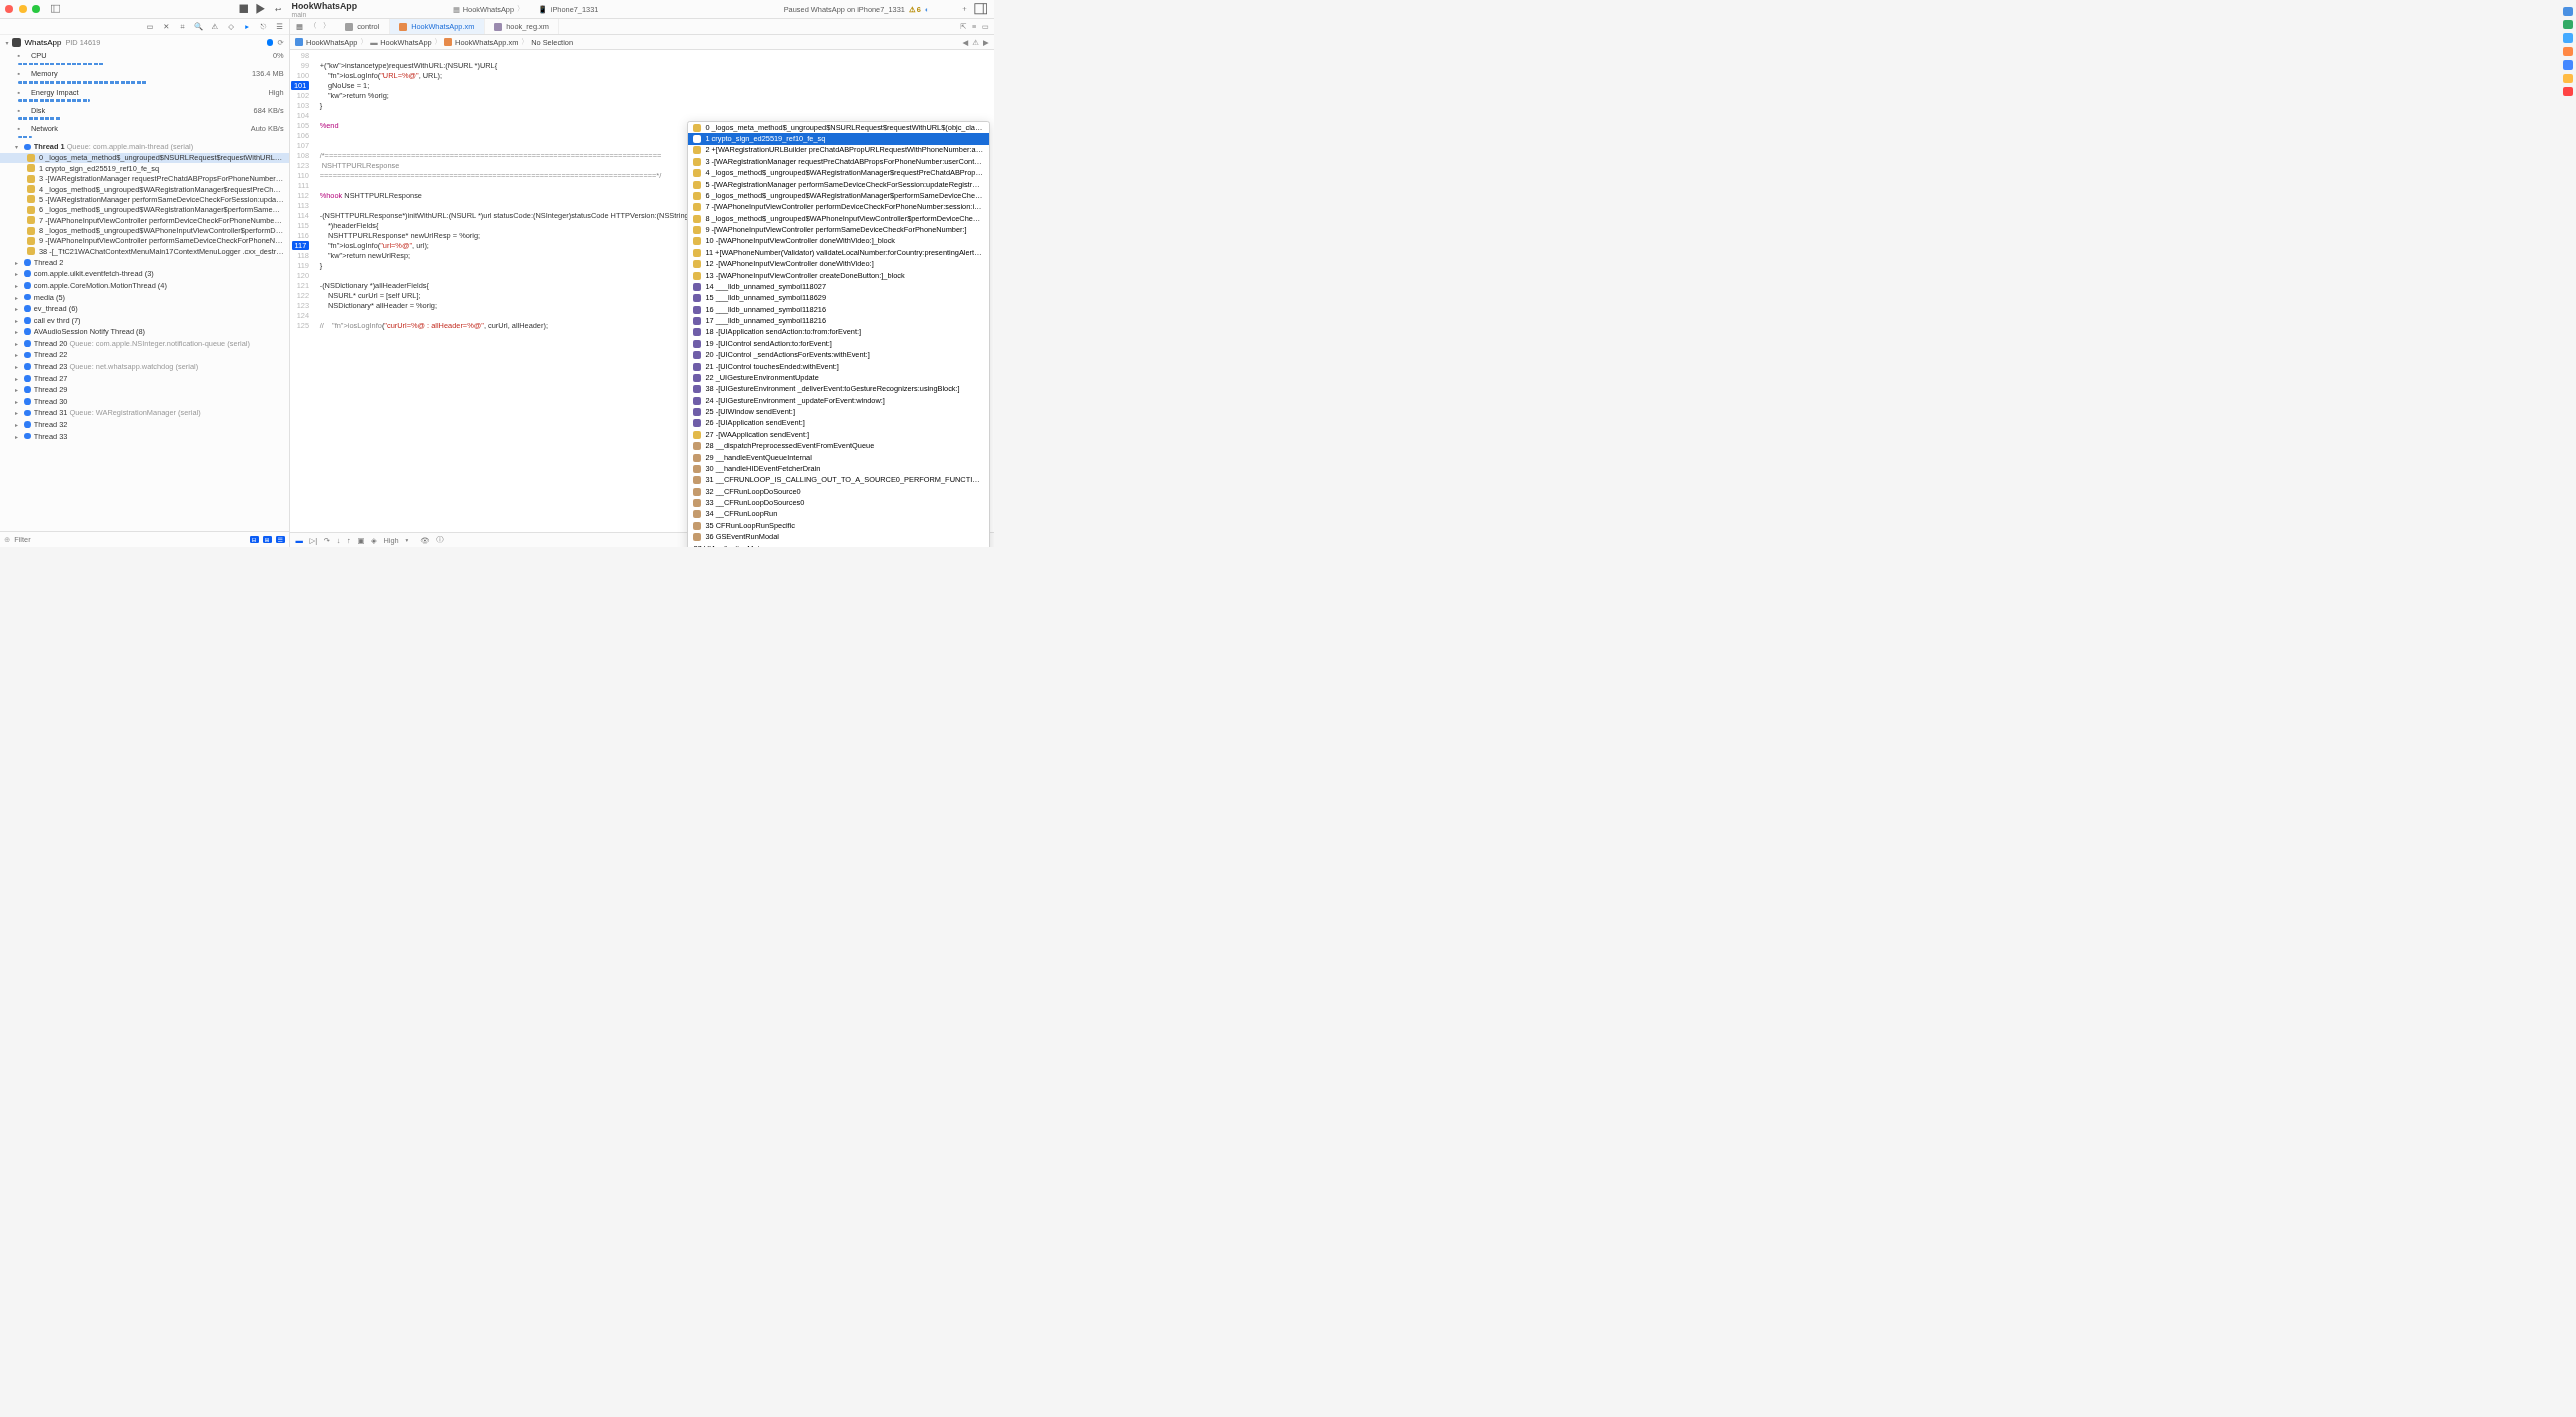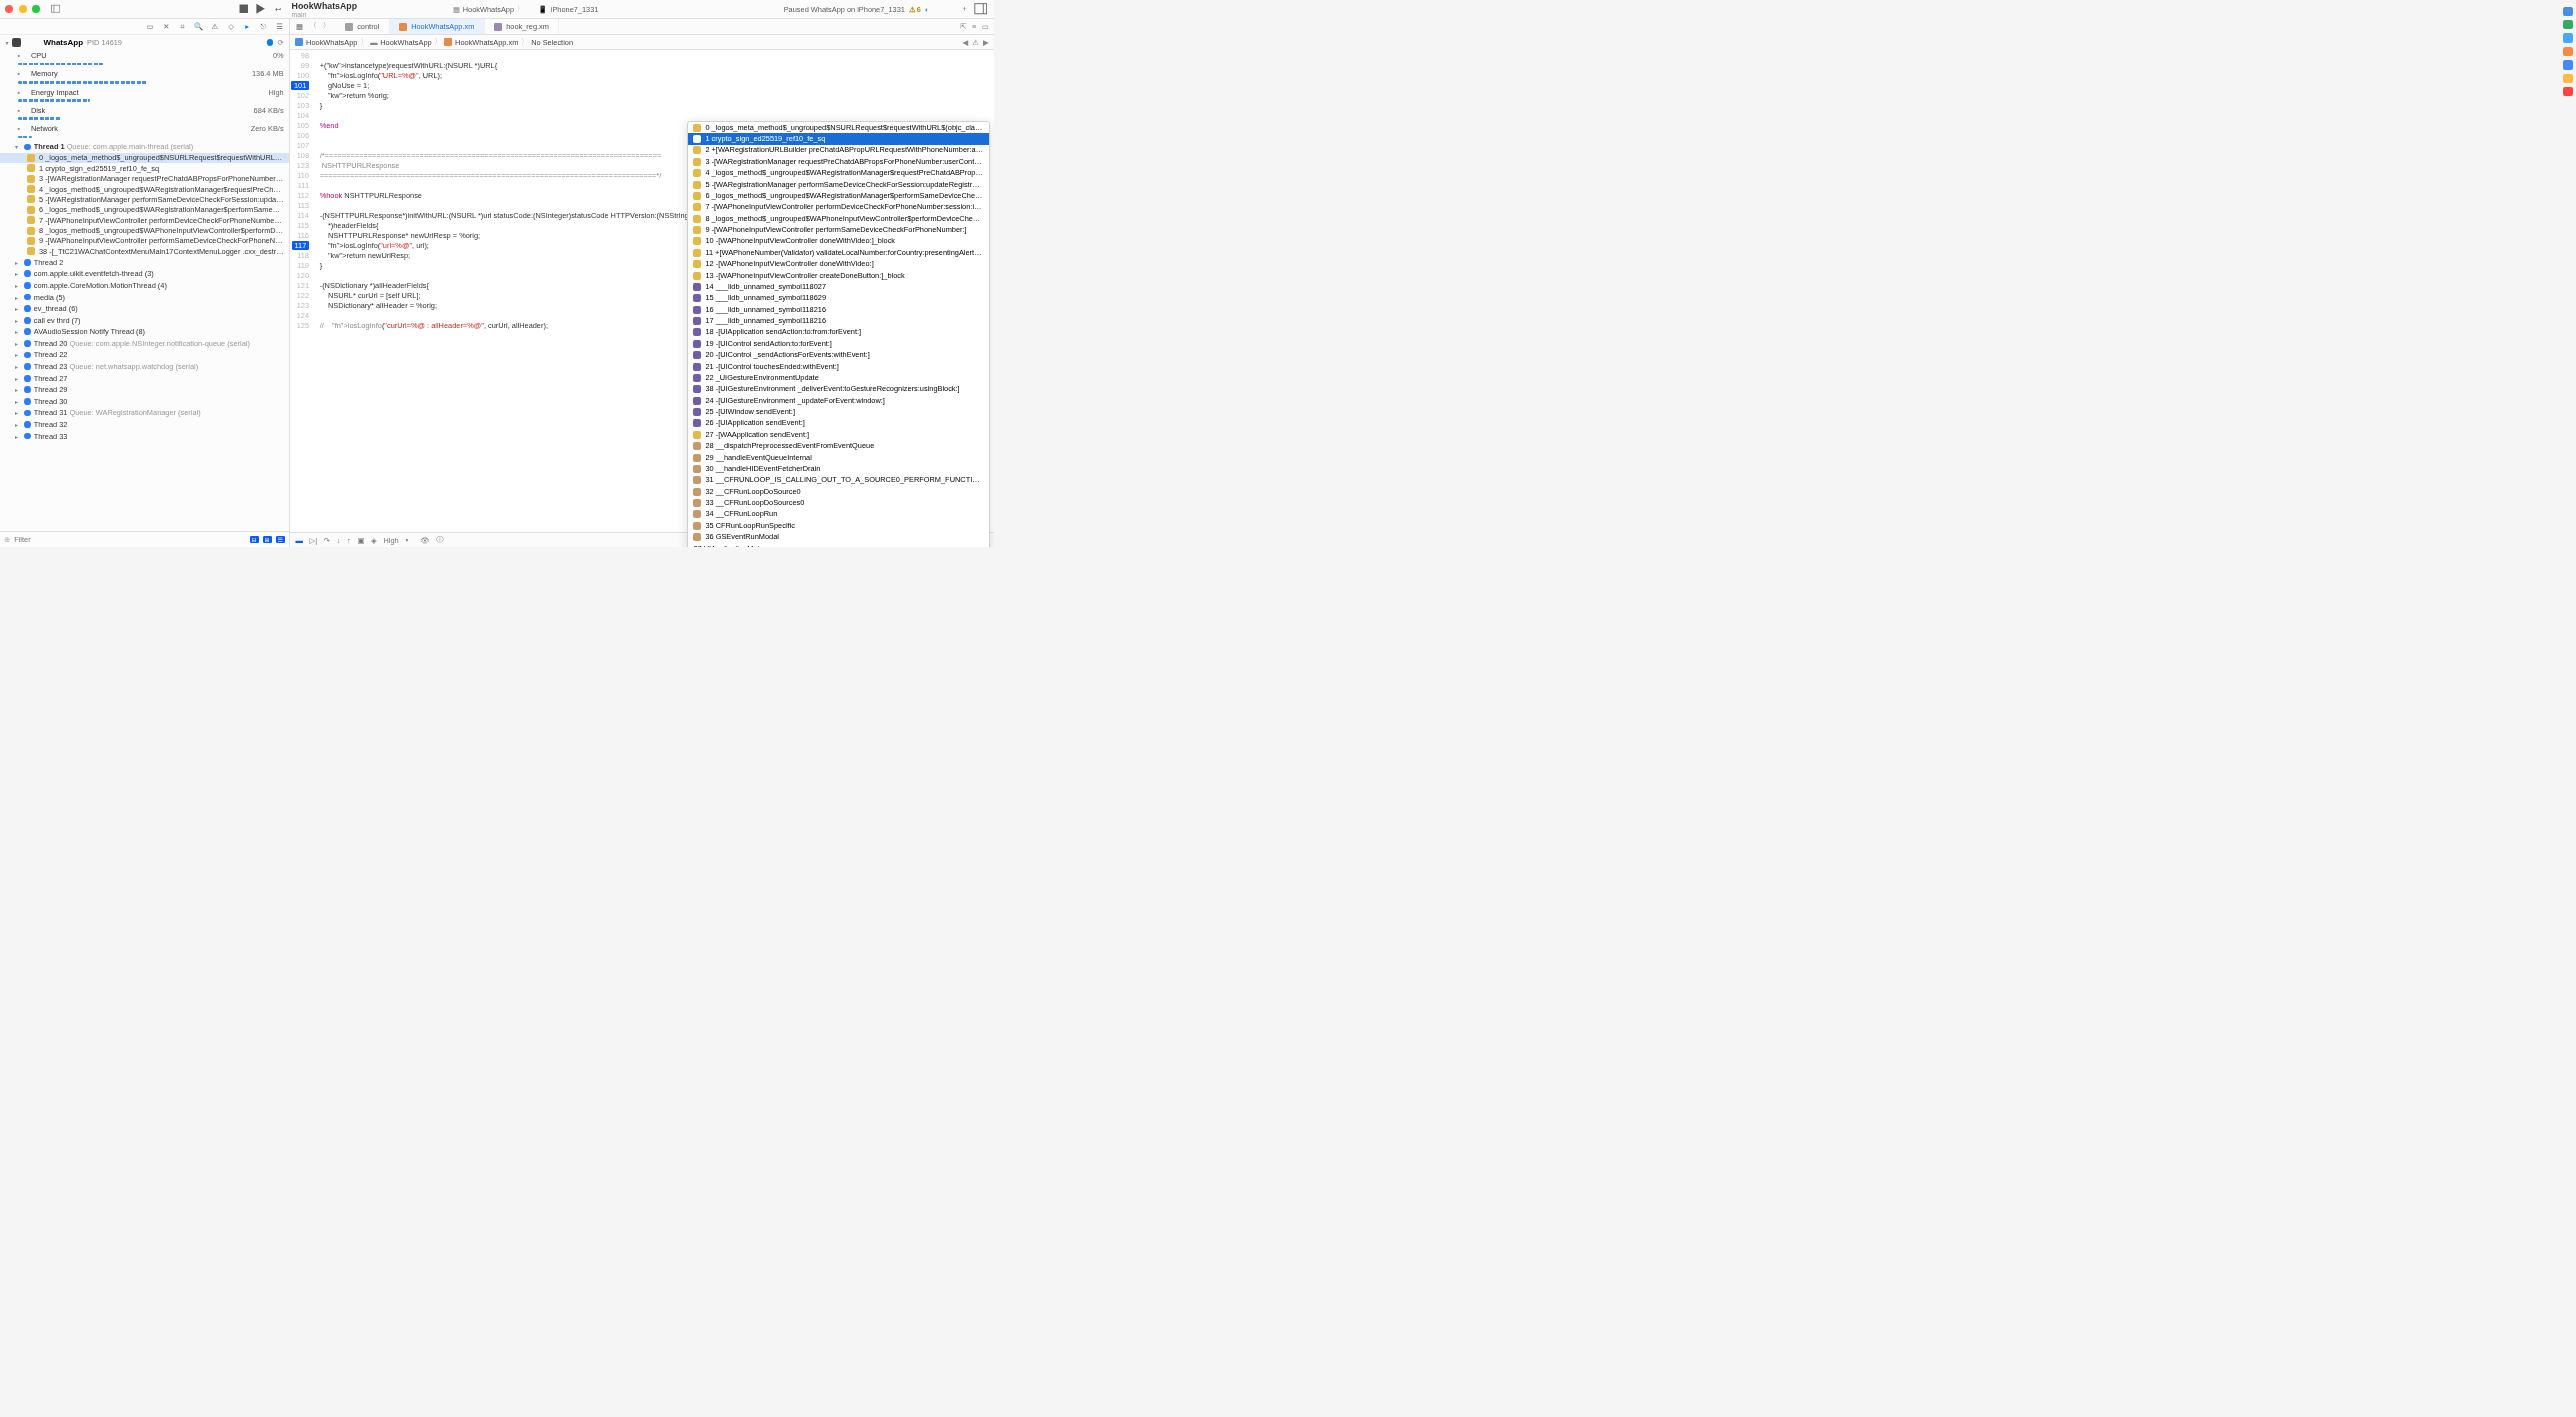--- a/index.html
+++ b/index.html
@@ -21,21 +21,21 @@
 .seg { display: flex; align-items: center; gap: 2.7px; padding: 1.3px 6.7px; color: #5a5a5a; }
 .status-pill { color: #5a5a5a; margin-left: auto; display: flex; align-items: center; gap: 4px; }
 .warn-badge { color: #b68a00; font-weight: 600; display: flex; align-items: center; gap: 1.3px; }
 .body { flex: 1; display: flex; overflow: hidden; }
 .sidebar { width: 290px; background: #fcfcfc; border-right: 0.7px solid #e0e0e0; display: flex; flex-direction: column; }
 .sidebar-toolbar { height: 16px; display: flex; align-items: center; justify-content: flex-end; padding: 0 4px; gap: 5.4px; border-bottom: 0.7px solid #eee; }
 .sb-icon { width: 10.8px; height: 10.8px; display: flex; align-items: center; justify-content: center; color: #6a6a6a; }
 .sb-icon.active { color: #007aff; }
 .sidebar-content { flex: 1; overflow: auto; }
 .proc-header { padding: 2.7px 5.4px; display: flex; align-items: center; }
-.proc-name { font-weight: 700; font-size: 8px; margin-left: 22px; }
+.proc-name { font-weight: 400; font-size: 8px; margin-left: 3px; }
 .proc-pid { color: #888; margin-left: 4px; }
 .proc-dot { width: 6.7px; height: 6.7px; background: #007aff; border-radius: 50%; margin-left: auto; }
 .proc-refresh { color: #888; margin-left: 4px; }
 .gauge-row { padding: 1.3px 5.4px 1.3px 17.5px; display: flex; align-items: center; }
 .gauge-icon { width: 9.4px; color: #888; margin-right: 4px; }
 .gauge-label { color: #333; }
 .gauge-val { margin-left: auto; color: #666; }
 .gauge-bar { height: 2.7px; margin: 1.3px 5.4px 2.7px 17.5px; background: linear-gradient(to right, #4a90e2, #4a90e2); border-radius: 1.3px; }
 .gauge-bar.seg6 { background: repeating-linear-gradient(to right, #4a90e2 0 4px, #fff 4px 5.4px); }
 .thread-row { padding: 1.3px 5.4px; display: flex; align-items: center; gap: 2.7px; cursor: default; }
@@ -190,21 +190,21 @@
             <div class="gauge-bar seg6" style="width: 25%;"></div>
             <div class="gauge-row">
               <span class="gauge-icon">▪</span>
     <span class="gauge-label">Disk</span>
     <span class="gauge-val">684 KB/s</span>
             </div>
             <div class="gauge-bar seg6" style="width: 15%;"></div>
             <div class="gauge-row">
               <span class="gauge-icon">▪</span>
     <span class="gauge-label">Network</span>
-    <span class="gauge-val">Zero KB/s</span>
+    <span class="gauge-val">Auto KB/s</span>
             </div>
             <div class="gauge-bar seg6" style="width: 5%;"></div>
           </div>
         <div id="main-thread">
             <div class="thread-row indent1">
               <span class="disclosure">▾</span>
   <span class="thread-dot"></span>
   <span class="thread-label"><b>Thread 1</b> <span class="thread-sub">Queue: com.apple.main-thread (serial)</span></span>
             </div>
             <div class="frame-row selected">

